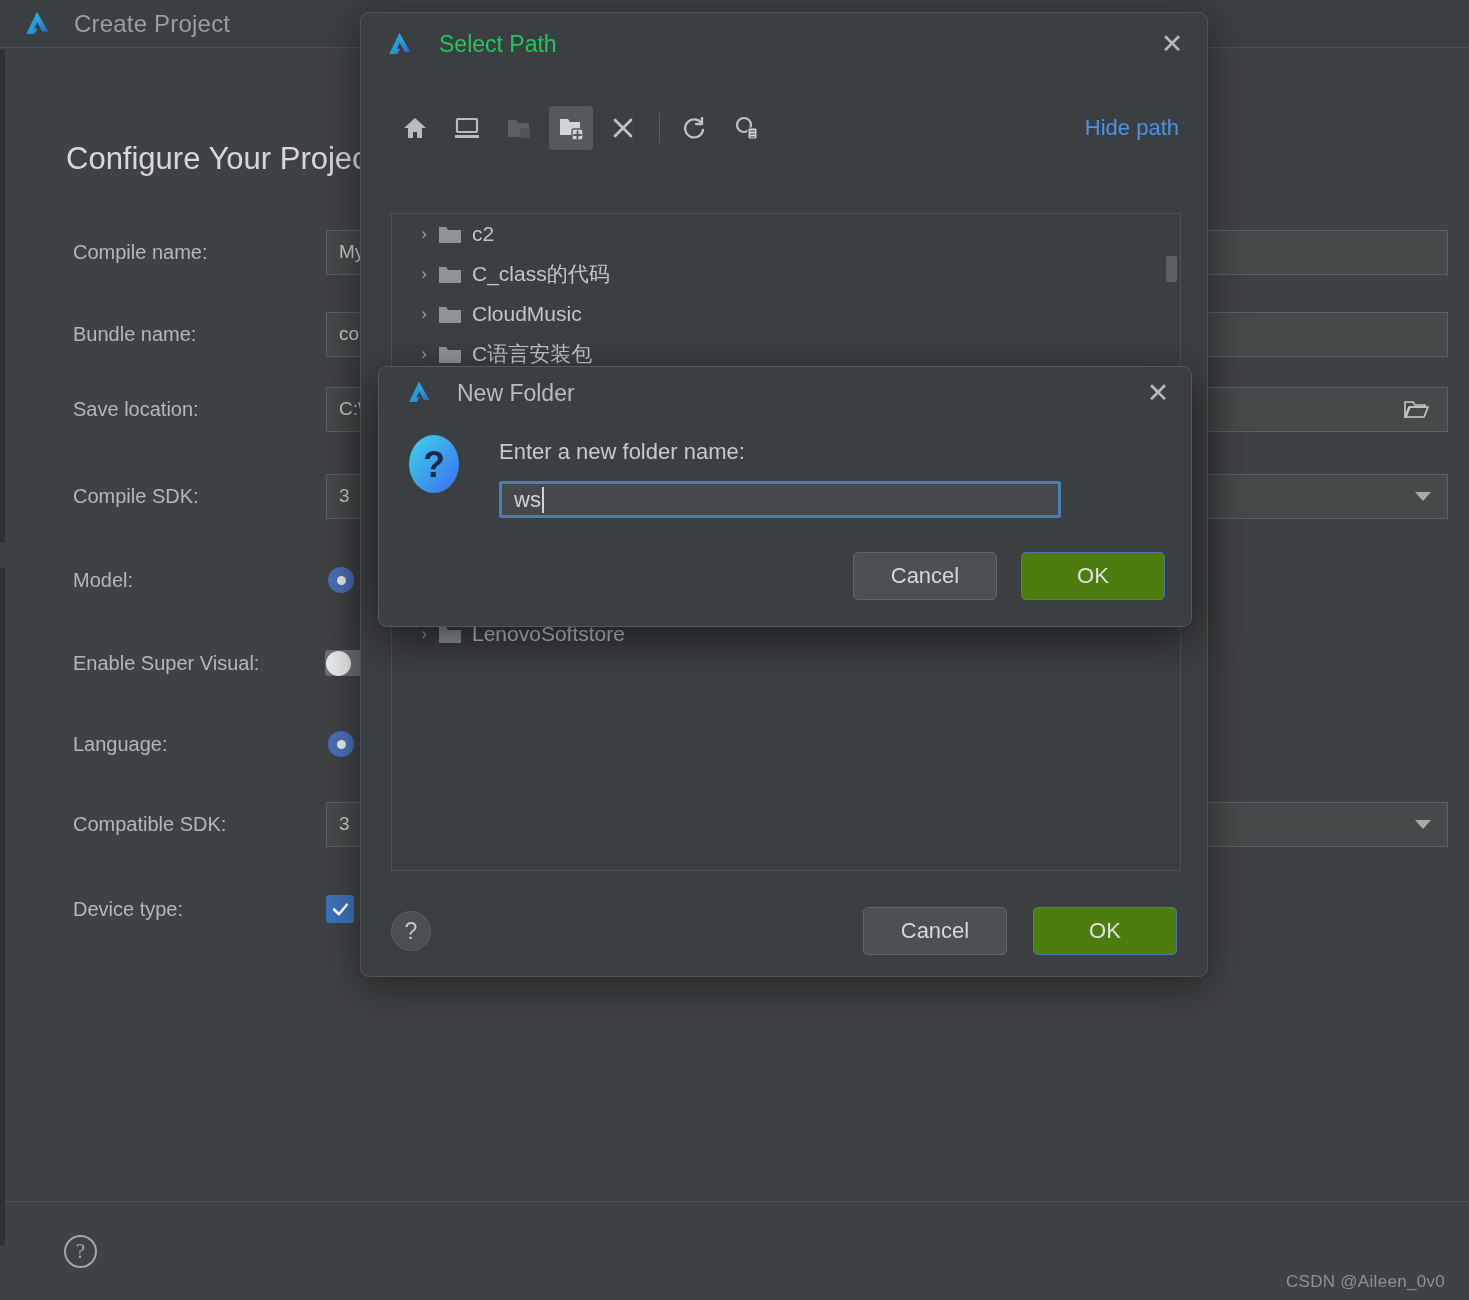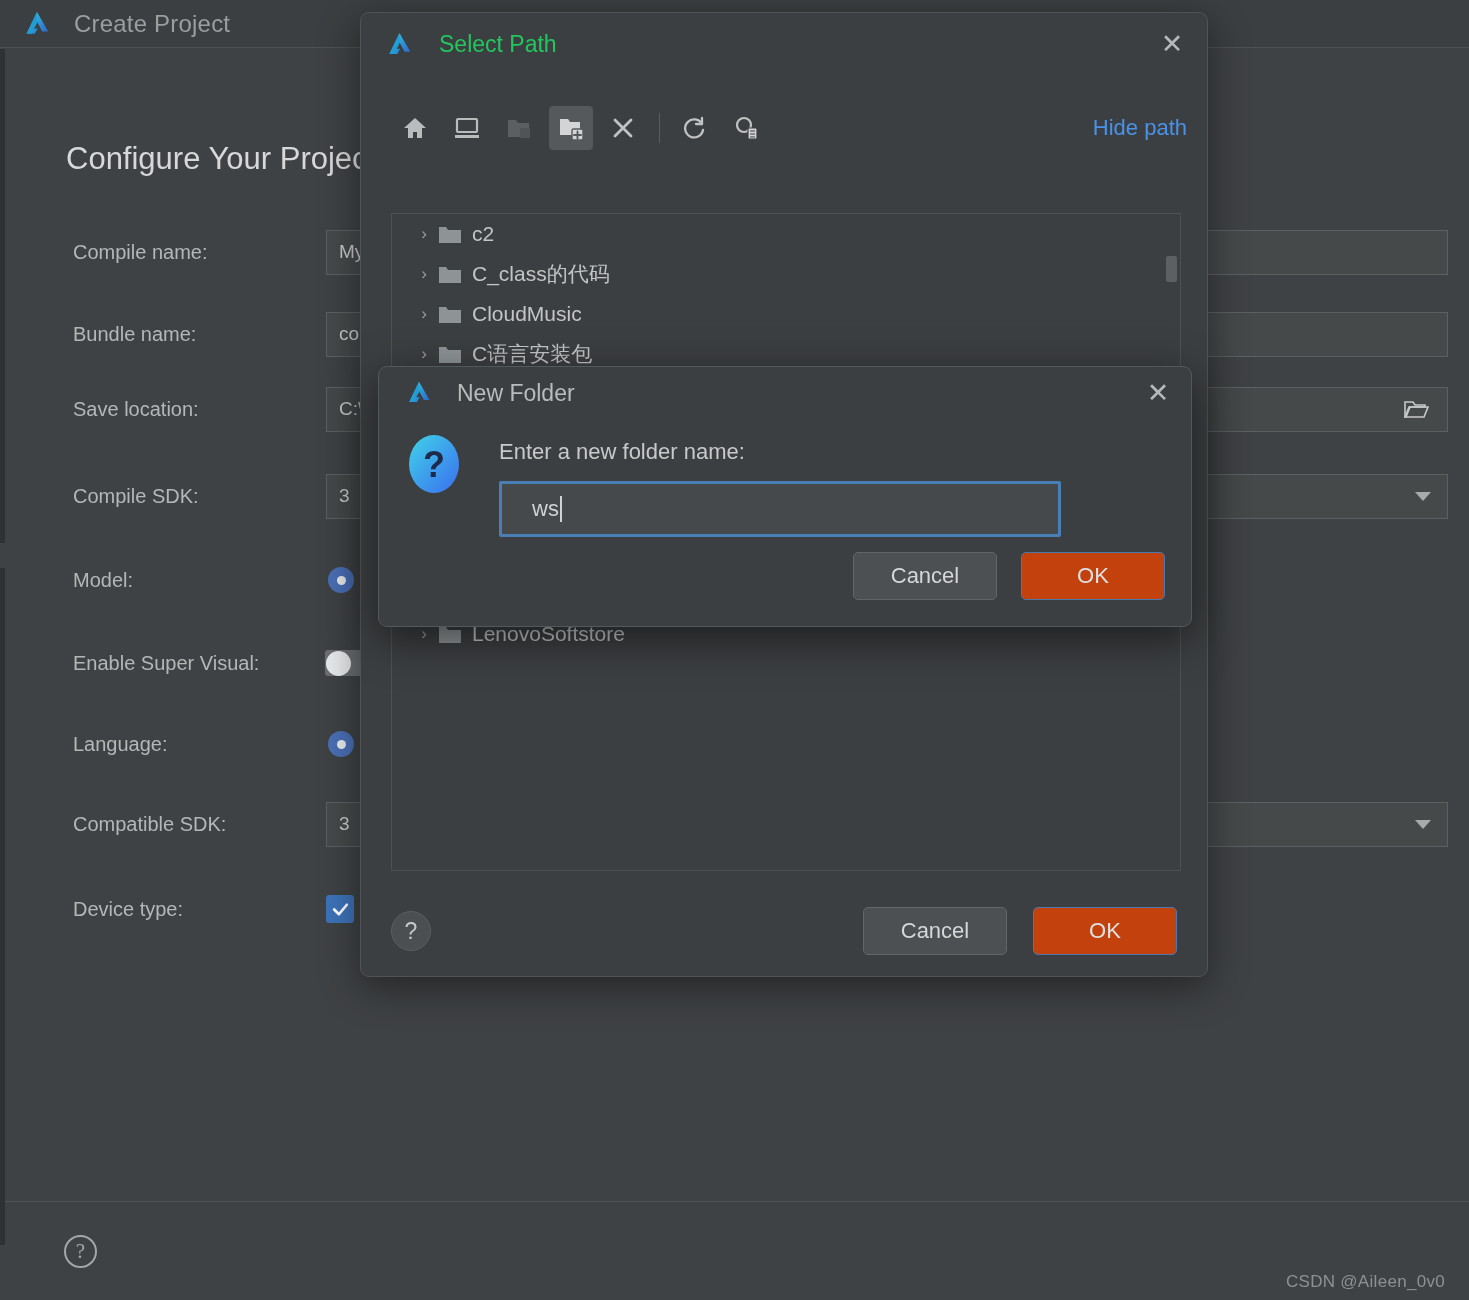--- a/index.html
+++ b/index.html
@@ -130,21 +130,21 @@
   }
   .tb-btn {
     width: 44px; height: 44px; border-radius: 4px;
     display: flex; align-items: center; justify-content: center;
     margin-right: 8px;
   }
   .tb-btn.active { background: #55595b; }
   .tb-btn.disabled { opacity: .42; }
   .tb-sep { width: 1px; height: 30px; background: #595d5f; margin: 0 12px 0 6px; }
   .hide-path {
-    margin-left: auto; margin-right: 20px;
+    margin-left: auto; margin-right: 28px;
     font-size: 22px; color: #4a92e8; cursor: pointer; text-align: right;
   }
 
   .sp-pathbar {
     position: absolute; left: 30px; top: 150px;
     width: 790px; height: 44px;
     background: #43474a; border: 1px solid #5c6063;
     display: flex; align-items: center;
   }
   .sp-pathbar .pathtext {
@@ -193,21 +193,21 @@
     display: flex; align-items: center; justify-content: center;
     color: #c5c7c8; font-size: 23px;
   }
   .btn {
     height: 48px; min-width: 144px;
     border-radius: 5px; font-size: 22px;
     display: flex; align-items: center; justify-content: center;
     cursor: pointer;
   }
   .btn.secondary { background: #4c5052; border: 1px solid #60656a; color: #d5d7d8; }
-  .btn.primary { background: #c2410c; border: 1px solid #4a78ad; color: #dfe1e2; }
+  .btn.primary { background: #4d7c0f; border: 1px solid #4a78ad; color: #dfe1e2; }
   .footer-btns { margin-left: auto; display: flex; gap: 26px; }
 
   
   .nf-dialog {
     position: absolute; left: 378px; top: 366px;
     width: 814px; height: 261px;
     background: #3c3f41;
     border: 1px solid #53585a;
     border-radius: 9px;
     box-shadow: 0 12px 44px rgba(0,0,0,.55);
@@ -218,25 +218,25 @@
   }
   .nf-titlebar .deveco-logo { width: 28px; height: 28px; }
   .nf-title { margin-left: 24px; font-size: 23px; color: #b9bcbd; }
   .qicon { position: absolute; left: 28px; top: 66px; width: 54px; height: 62px; }
   .nf-prompt {
     position: absolute; left: 120px; top: 72px;
     font-size: 22px; color: #c7c9ca;
   }
   .nf-input {
     position: absolute; left: 120px; top: 114px;
-    width: 562px; height: 56px;
+    width: 562px; height: 37px;
     background: #45494b;
     border: 3px solid #4a7fb5;
     border-radius: 2px;
-    display: flex; align-items: center; padding-left: 30px;
+    display: flex; align-items: center; padding-left: 12px;
     font-size: 22px; color: #cfd1d2;
   }
   .caret-bar {
     display: inline-block; width: 2px; height: 26px;
     background: #cfd1d2; margin-left: 1px;
   }
   .nf-btns {
     position: absolute; right: 26px; bottom: 26px;
     display: flex; gap: 24px;
   }

